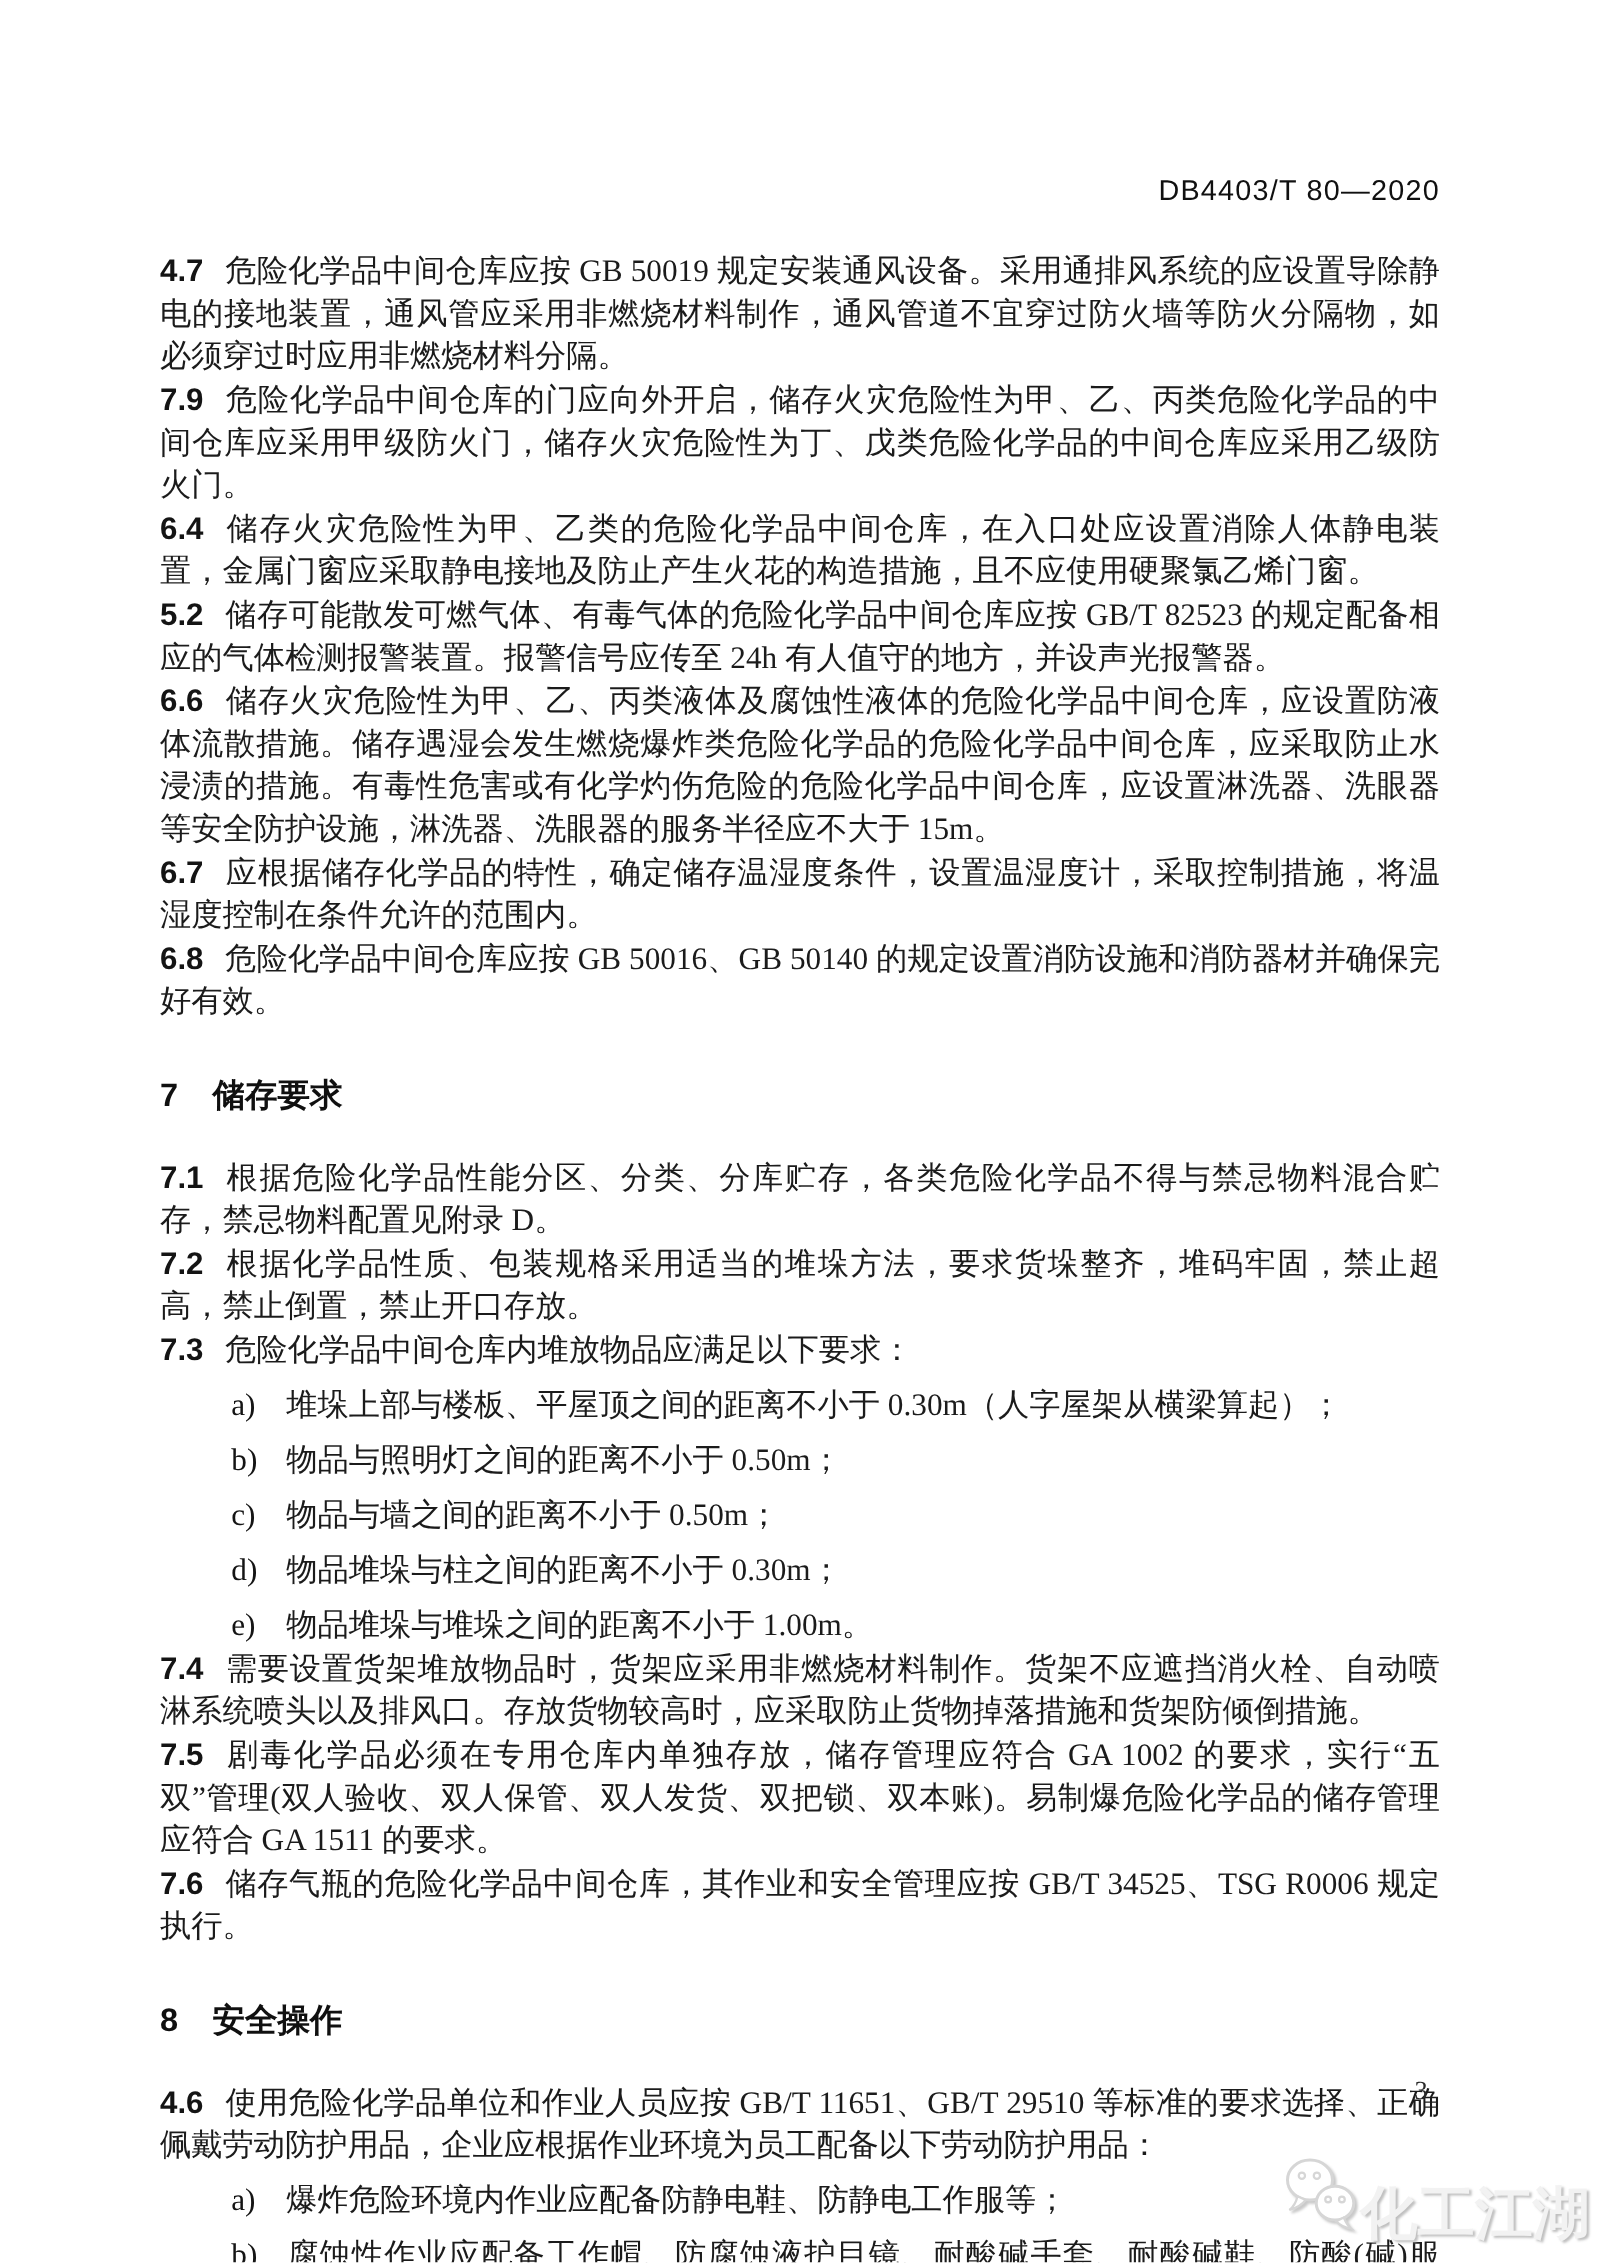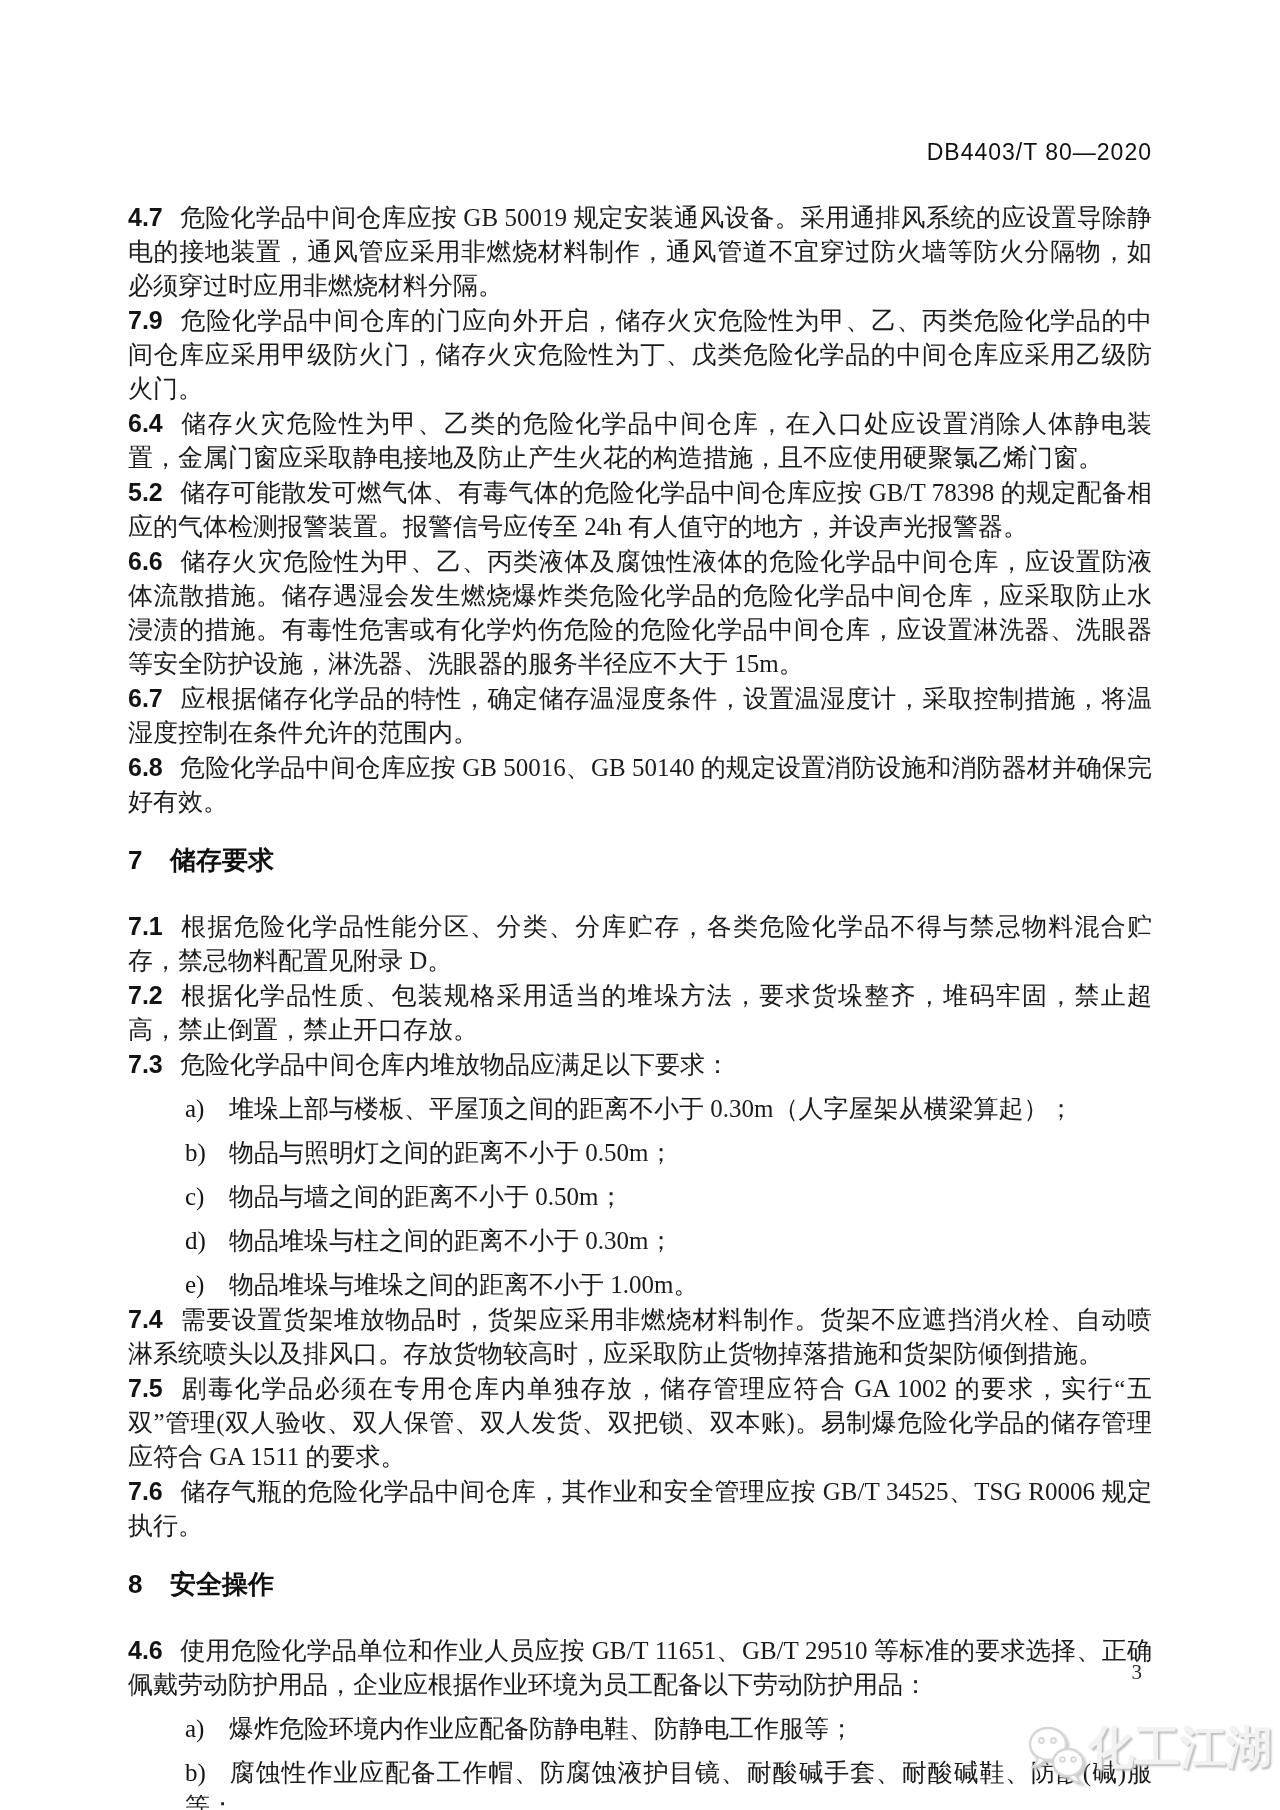--- a/index.html
+++ b/index.html
@@ -23,55 +23,55 @@
     font-size:25px; line-height:34px; text-align:justify;
   }
   .clause { margin:0; }
   .cnum {
     font-family:"Liberation Sans","DejaVu Sans",sans-serif;
     font-weight:bold; display:inline-block; min-width:52px; color:#141414;
   }
   .section-heading {
     font-family:"Liberation Sans","DejaVu Sans",sans-serif;
     font-weight:bold; font-size:26px; line-height:34px;
-    margin-top:24px; margin-bottom:32px; color:#101010; text-align:left;
+    margin-top:40px; margin-bottom:32px; color:#101010; text-align:left;
   }
   .section-heading .snum { display:inline-block; min-width:42px; }
   .list-item { padding-left:57px;margin-top:10px; }
   .list-item .label {
     display:inline-block; min-width:44px; color:#141414;
   }
   .page-number {
     position:absolute; top:1660px; right:138px;
     font-size:21px; color:#2a2a2a;
   }
   .watermark {
     position:absolute; top:1724px; right:8px;
-    display:flex; align-items:flex-start; gap:0;
+    display:flex; align-items:flex-end; gap:0;
   }
   .watermark svg { filter:drop-shadow(2px 2px 1px #c9c9c9); }
   .watermark-text {
     font-family:"Liberation Sans","DejaVu Sans",sans-serif;
     font-size:46px; font-weight:bold; line-height:1; white-space:nowrap;
     color:#f2f2f2; text-shadow:2px 2px 2px #bfbfbf;
   }
 </style>
 </head>
 <body>
 
 <div class="page">
 
   <div class="header-code">DB4403/T 80—2020</div>
 
   <main class="body-col">
 
     <p class="clause"><span class="cnum">4.7</span><span>危险化学品中间仓库应按 GB 50019 规定安装通风设备。采用通排风系统的应设置导除静电的接地装置，通风管应采用非燃烧材料制作，通风管道不宜穿过防火墙等防火分隔物，如必须穿过时应用非燃烧材料分隔。</span></p>
     <p class="clause"><span class="cnum">7.9</span><span>危险化学品中间仓库的门应向外开启，储存火灾危险性为甲、乙、丙类危险化学品的中间仓库应采用甲级防火门，储存火灾危险性为丁、戊类危险化学品的中间仓库应采用乙级防火门。</span></p>
     <p class="clause"><span class="cnum">6.4</span><span>储存火灾危险性为甲、乙类的危险化学品中间仓库，在入口处应设置消除人体静电装置，金属门窗应采取静电接地及防止产生火花的构造措施，且不应使用硬聚氯乙烯门窗。</span></p>
-    <p class="clause"><span class="cnum">5.2</span><span>储存可能散发可燃气体、有毒气体的危险化学品中间仓库应按 GB/T 78398 的规定配备相应的气体检测报警装置。报警信号应传至 24h 有人值守的地方，并设声光报警器。</span></p>
+    <p class="clause"><span class="cnum">5.2</span><span>储存可能散发可燃气体、有毒气体的危险化学品中间仓库应按 GB/T 82523 的规定配备相应的气体检测报警装置。报警信号应传至 24h 有人值守的地方，并设声光报警器。</span></p>
     <p class="clause"><span class="cnum">6.6</span><span>储存火灾危险性为甲、乙、丙类液体及腐蚀性液体的危险化学品中间仓库，应设置防液体流散措施。储存遇湿会发生燃烧爆炸类危险化学品的危险化学品中间仓库，应采取防止水浸渍的措施。有毒性危害或有化学灼伤危险的危险化学品中间仓库，应设置淋洗器、洗眼器等安全防护设施，淋洗器、洗眼器的服务半径应不大于 15m。</span></p>
     <p class="clause"><span class="cnum">6.7</span><span>应根据储存化学品的特性，确定储存温湿度条件，设置温湿度计，采取控制措施，将温湿度控制在条件允许的范围内。</span></p>
     <p class="clause"><span class="cnum">6.8</span><span>危险化学品中间仓库应按 GB 50016、GB 50140 的规定设置消防设施和消防器材并确保完好有效。</span></p>
 
     <h2 class="section-heading"><span class="snum">7</span><span>储存要求</span></h2>
 
     <p class="clause"><span class="cnum">7.1</span><span>根据危险化学品性能分区、分类、分库贮存，各类危险化学品不得与禁忌物料混合贮存，禁忌物料配置见附录 D。</span></p>
     <p class="clause"><span class="cnum">7.2</span><span>根据化学品性质、包装规格采用适当的堆垛方法，要求货垛整齐，堆码牢固，禁止超高，禁止倒置，禁止开口存放。</span></p>
     <p class="clause"><span class="cnum">7.3</span><span>危险化学品中间仓库内堆放物品应满足以下要求：</span></p>
 

